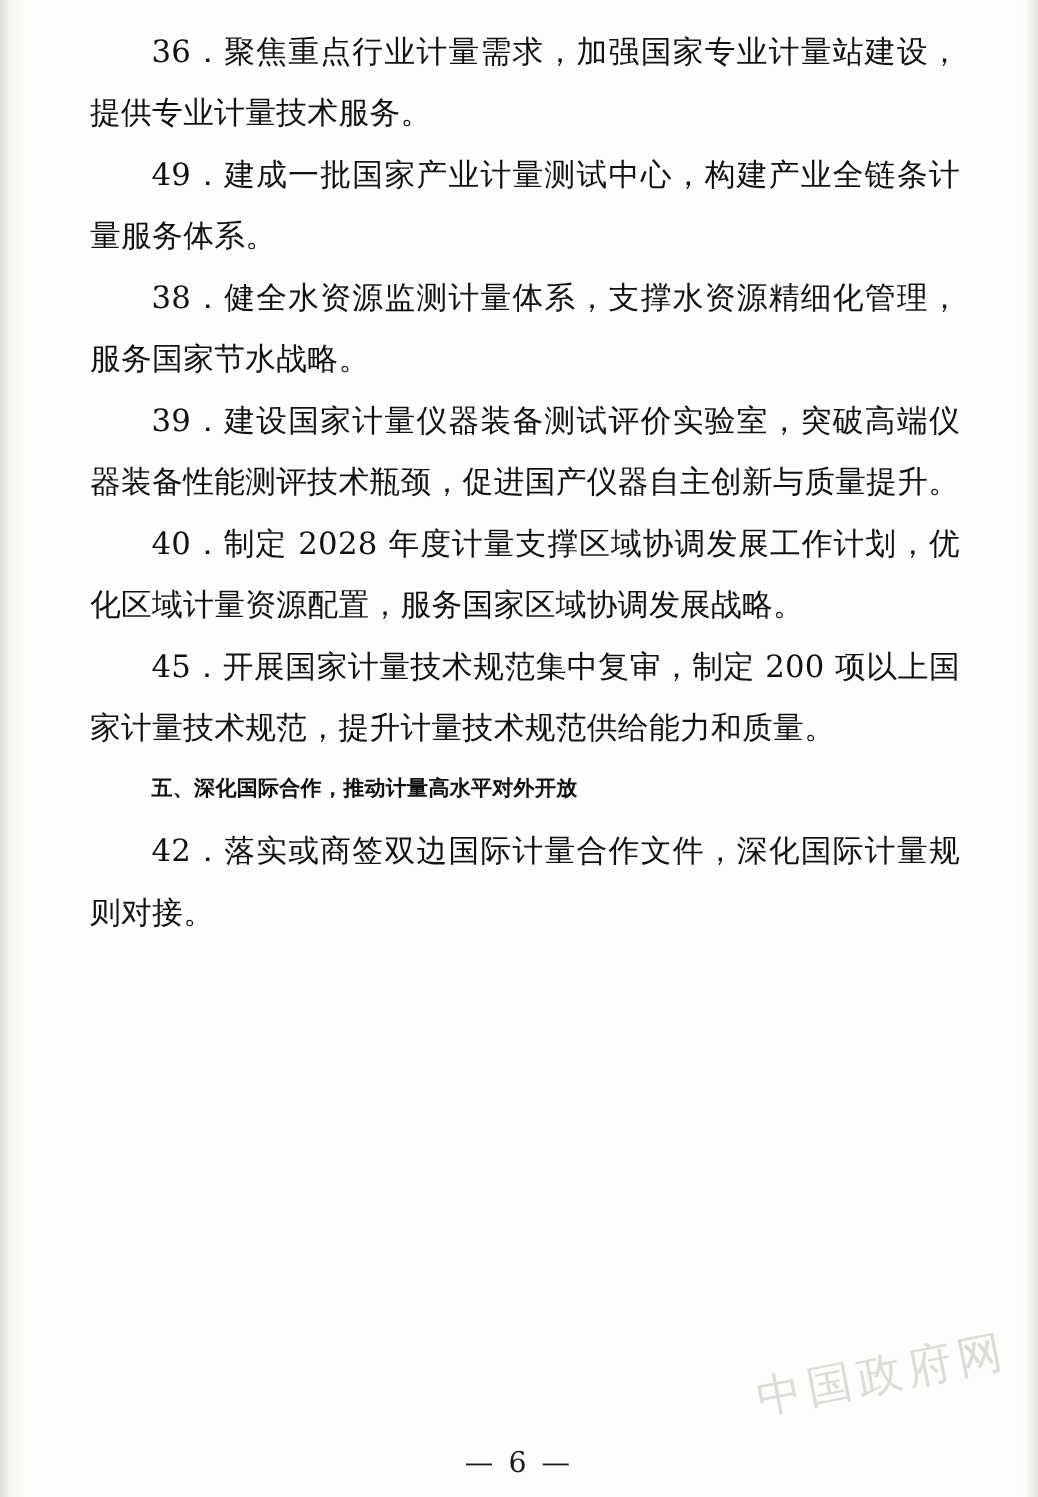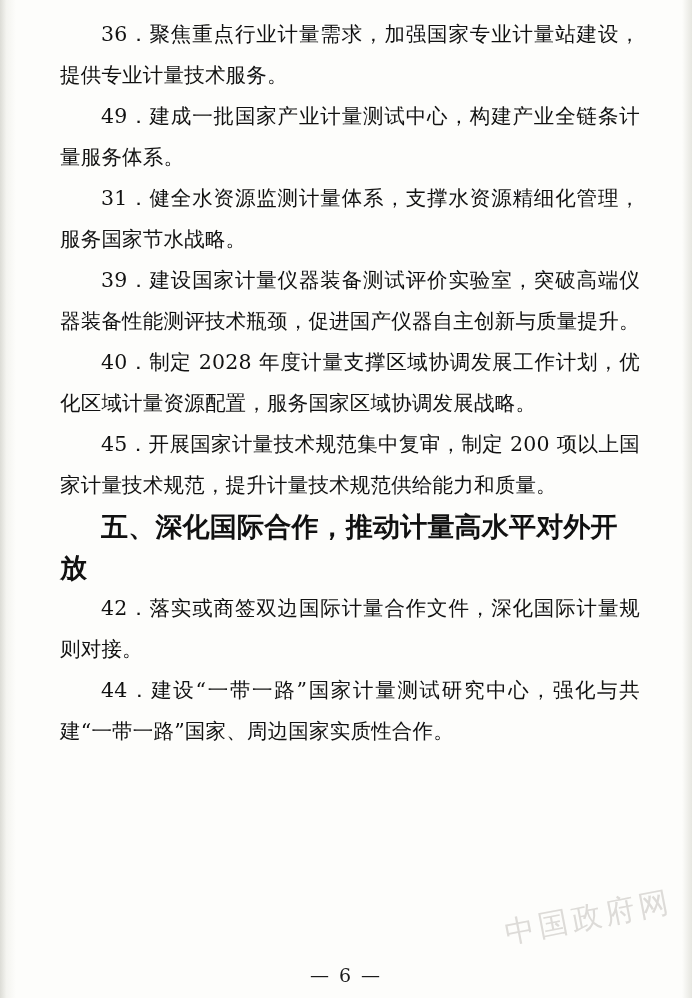--- a/index.html
+++ b/index.html
@@ -54,21 +54,21 @@
     font-size: 20.5px;
     line-height: 41px;
     text-align: justify;
     text-justify: inter-ideograph;
     letter-spacing: 0.2px;
     margin: 0 0 0 0;
     text-indent: 41px;
   }
 
   .heading {
-    font-size: 27px;
+    font-size: 14px;
     line-height: 41px;
     font-weight: bold;
     text-indent: 41px;
     margin: 0;
     letter-spacing: 0.2px;
   }
 
   #footer {
     position: absolute;
     left: 0;
@@ -100,25 +100,24 @@
   }
 </style>
 </head>
 <body>
 
 <div id="page">
 
   <div id="content">
     <p class="para">36．聚焦重点行业计量需求，加强国家专业计量站建设，提供专业计量技术服务。</p>
     <p class="para">49．建成一批国家产业计量测试中心，构建产业全链条计量服务体系。</p>
-    <p class="para">31．健全水资源监测计量体系，支撑水资源精细化管理，服务国家节水战略。</p>
+    <p class="para">38．健全水资源监测计量体系，支撑水资源精细化管理，服务国家节水战略。</p>
     <p class="para">39．建设国家计量仪器装备测试评价实验室，突破高端仪器装备性能测评技术瓶颈，促进国产仪器自主创新与质量提升。</p>
     <p class="para">40．制定 2028 年度计量支撑区域协调发展工作计划，优化区域计量资源配置，服务国家区域协调发展战略。</p>
     <p class="para">45．开展国家计量技术规范集中复审，制定 200 项以上国家计量技术规范，提升计量技术规范供给能力和质量。</p>
     <p class="heading">五、深化国际合作，推动计量高水平对外开放</p>
     <p class="para">42．落实或商签双边国际计量合作文件，深化国际计量规则对接。</p>
-    <p class="para">44．建设“一带一路”国家计量测试研究中心，强化与共建“一带一路”国家、周边国家实质性合作。</p>
   </div>
 
   <div id="watermark">中国政府网</div>
 
   <div id="footer">— 6 —</div>
 </div>
 
 </body></html>

